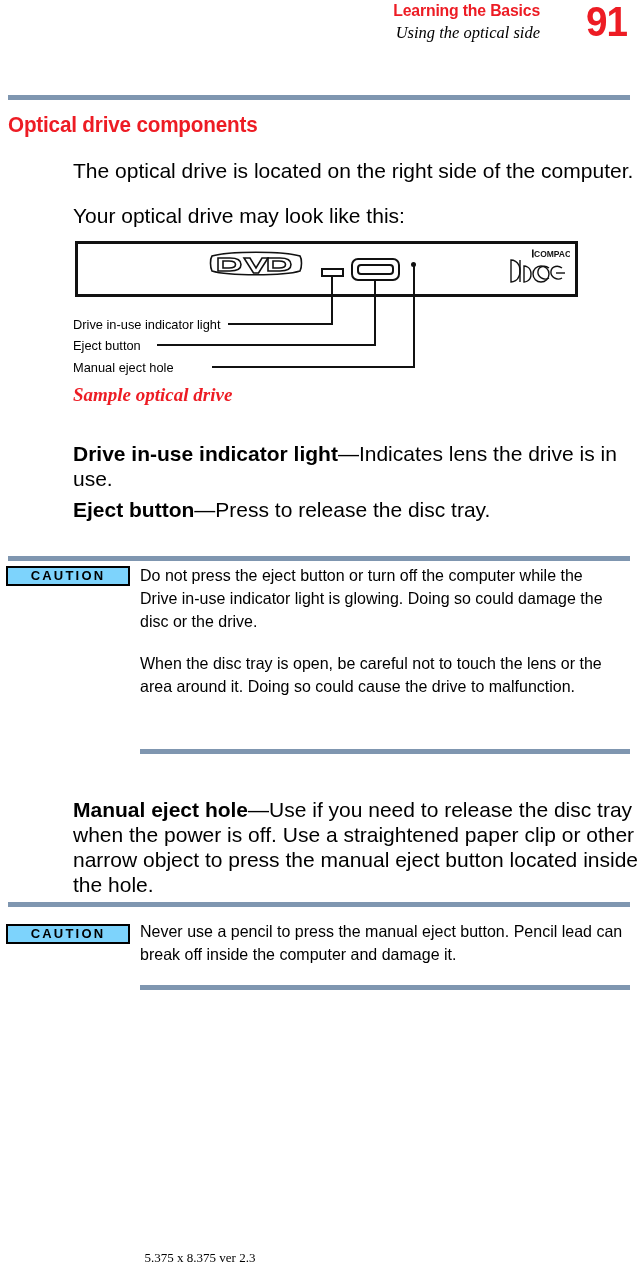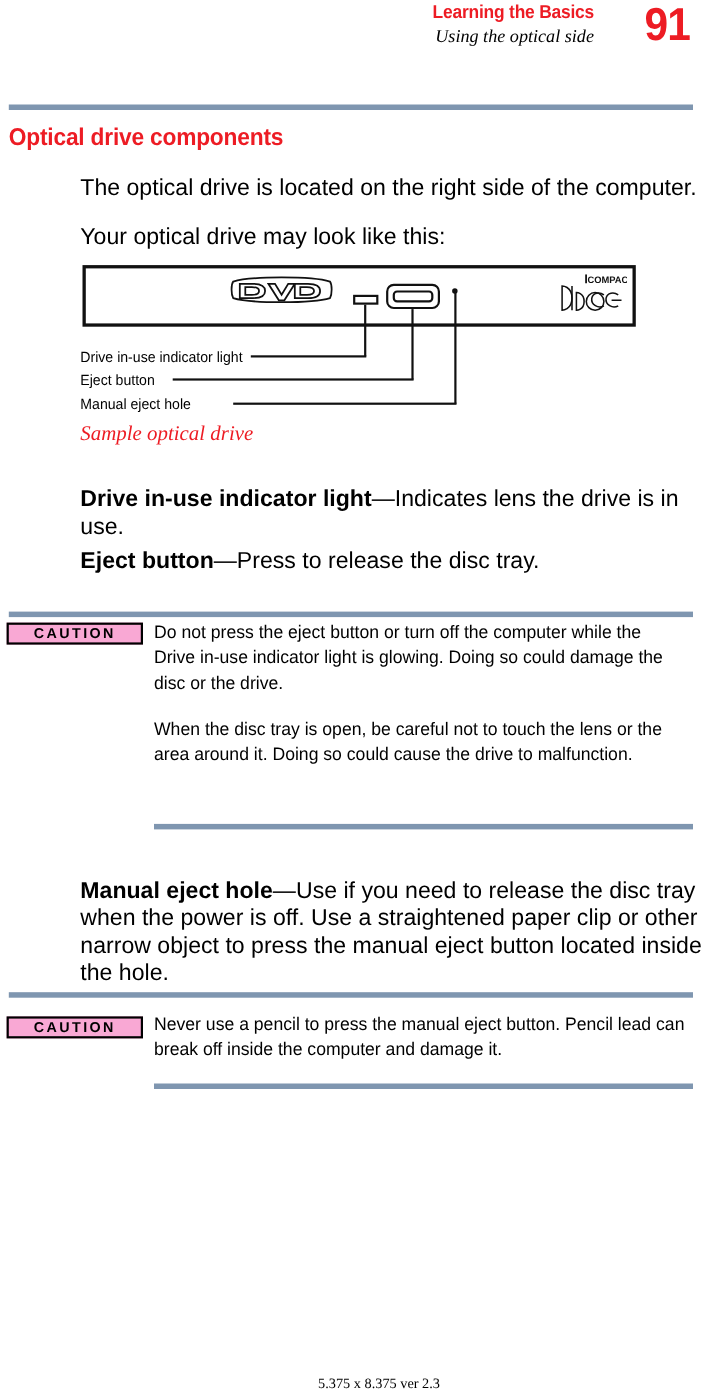--- a/index.html
+++ b/index.html
@@ -101,21 +101,21 @@
   .p-looklike { top: 203px; }
   .p-inuse    { top: 441px; }
   .p-eject    { top: 497px; }
   .p-manual   { top: 785px; margin-top: 12px; }
   .caption {
     position: absolute;
     left: 73px;
     top: 384px;
     font-family: "Liberation Serif", "DejaVu Serif", serif;
     font-style: italic;
-    font-weight: normal;
+    font-weight: bold;
     font-size: 19px;
     color: #ed1c24;
   }
 
   
   .figure {
     position: absolute;
     left: 0; top: 0;
     width: 638px;
     height: 1271px;
@@ -206,21 +206,21 @@
   .callout-1 { left: 73px; top: 317px; }
   .callout-2 { left: 73px; top: 338px; }
   .callout-3 { left: 73px; top: 360px; }
 
   
   .caution-badge {
     position: absolute;
     left: 6px;
     width: 124px;
     height: 20px;
-    background: #f9a8d4;
+    background: #7dd3fc;
     border: 2px solid #000000;
     box-sizing: border-box;
     font-family: "Liberation Sans Narrow", "Liberation Sans", sans-serif;
     font-weight: bold;
     font-size: 13px;
     letter-spacing: 2.2px;
     text-align: center;
     line-height: 16px;
     color: #000000;
   }
@@ -242,21 +242,21 @@
   .caution-text p + p { margin-top: 19px; }
   .ct-1 { top: 564px; }
   .ct-2 { top: 920px; }
 
   
   .footer {
     position: absolute;
     left: 0;
     top: 1250px;
     width: 400px;
-    text-align: right;
+    text-align: center;
     font-family: "Liberation Serif", "DejaVu Serif", serif;
     font-size: 13px;
     color: #000000;
   }
 </style>
 </head>
 <body>
 
 <div class="page-header">
   <div class="header-text-block">

